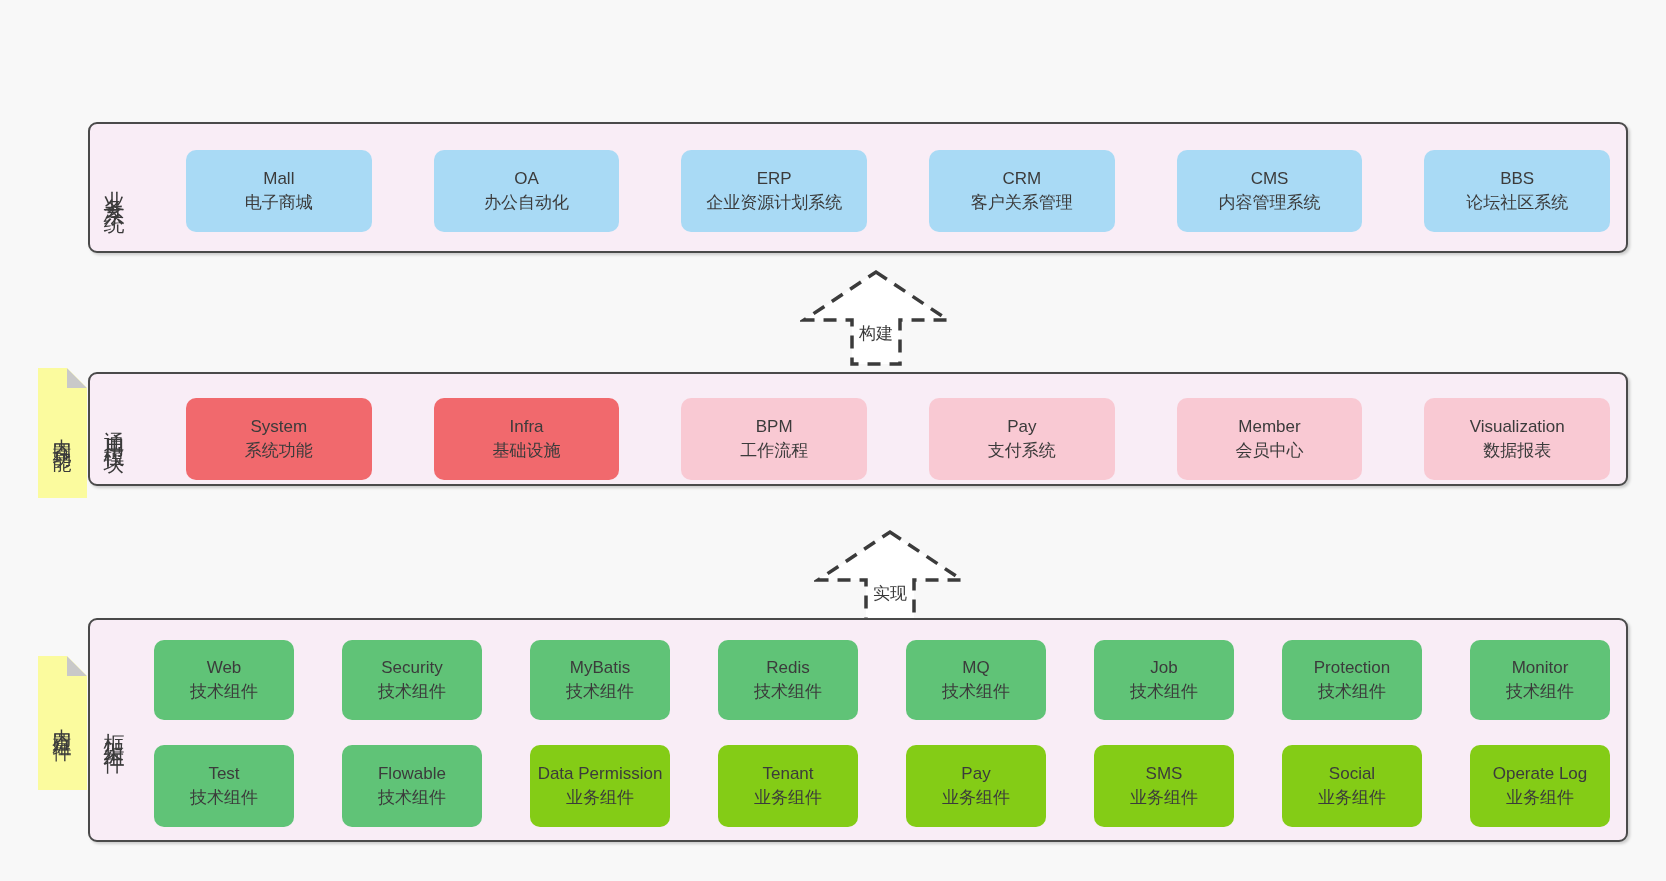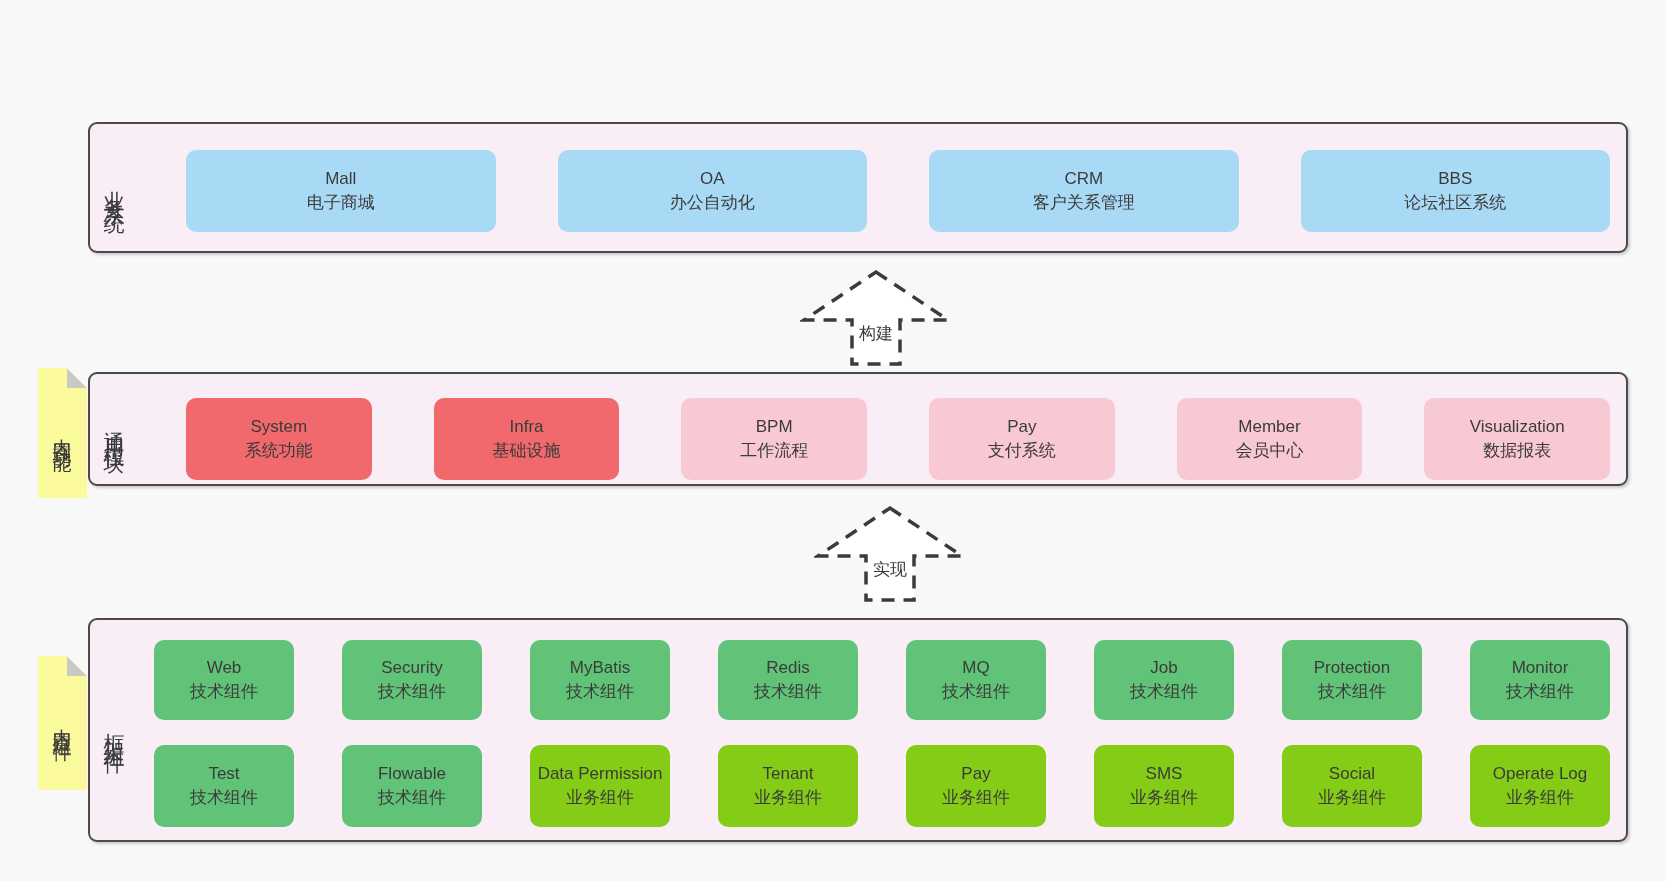--- a/index.html
+++ b/index.html
@@ -44,21 +44,21 @@
   .note-features  { top:368px; height:130px; }
   .note-components{ top:656px; height:134px; }
   .note .fold { position:absolute; top:0; right:0; width:20px; height:20px;
                 background:#c9c9c9; clip-path:polygon(0 0, 100% 100%, 0 100%); }
   .note-text { writing-mode:vertical-rl; text-orientation:upright;
                font-size:19px; letter-spacing:5px; color:#3a3a3a; line-height:1; }
 
   
   .arrow { position:absolute; width:152px; height:100px; }
   .arrow-build     { left:800px; top:268px;text-align:center; }
-  .arrow-implement { left:814px; top:504px; }
+  .arrow-implement { left:814px; top:528px; }
   .arrow svg { display:block; }
   .arrow-label { position:absolute; left:50%; top:54px; transform:translateX(-50%);
                  background:#ffffff; padding:0 4px; font-size:17px; color:#3a3a3a;
                  white-space:nowrap; line-height:24px; }
 </style>
 </head>
 <body>
 
 <div id="canvas">
 
@@ -77,22 +77,30 @@
     <div class="row row-6">
       <div class="box blue">
         <div>Mall</div>
         <div>电子商城</div>
       </div>
       <div class="box blue">
         <div>OA</div>
         <div>办公自动化</div>
       </div>
       <div class="box blue">
+        <div>ERP</div>
+        <div>企业资源计划系统</div>
+      </div>
+      <div class="box blue">
         <div>CRM</div>
         <div>客户关系管理</div>
+      </div>
+      <div class="box blue">
+        <div>CMS</div>
+        <div>内容管理系统</div>
       </div>
       <div class="box blue">
         <div>BBS</div>
         <div>论坛社区系统</div>
       </div>
     </div>
   </div>
 
   <div class="arrow arrow-build">
     <svg width="152" height="100" viewBox="0 0 152 100" xmlns="http://www.w3.org/2000/svg">

